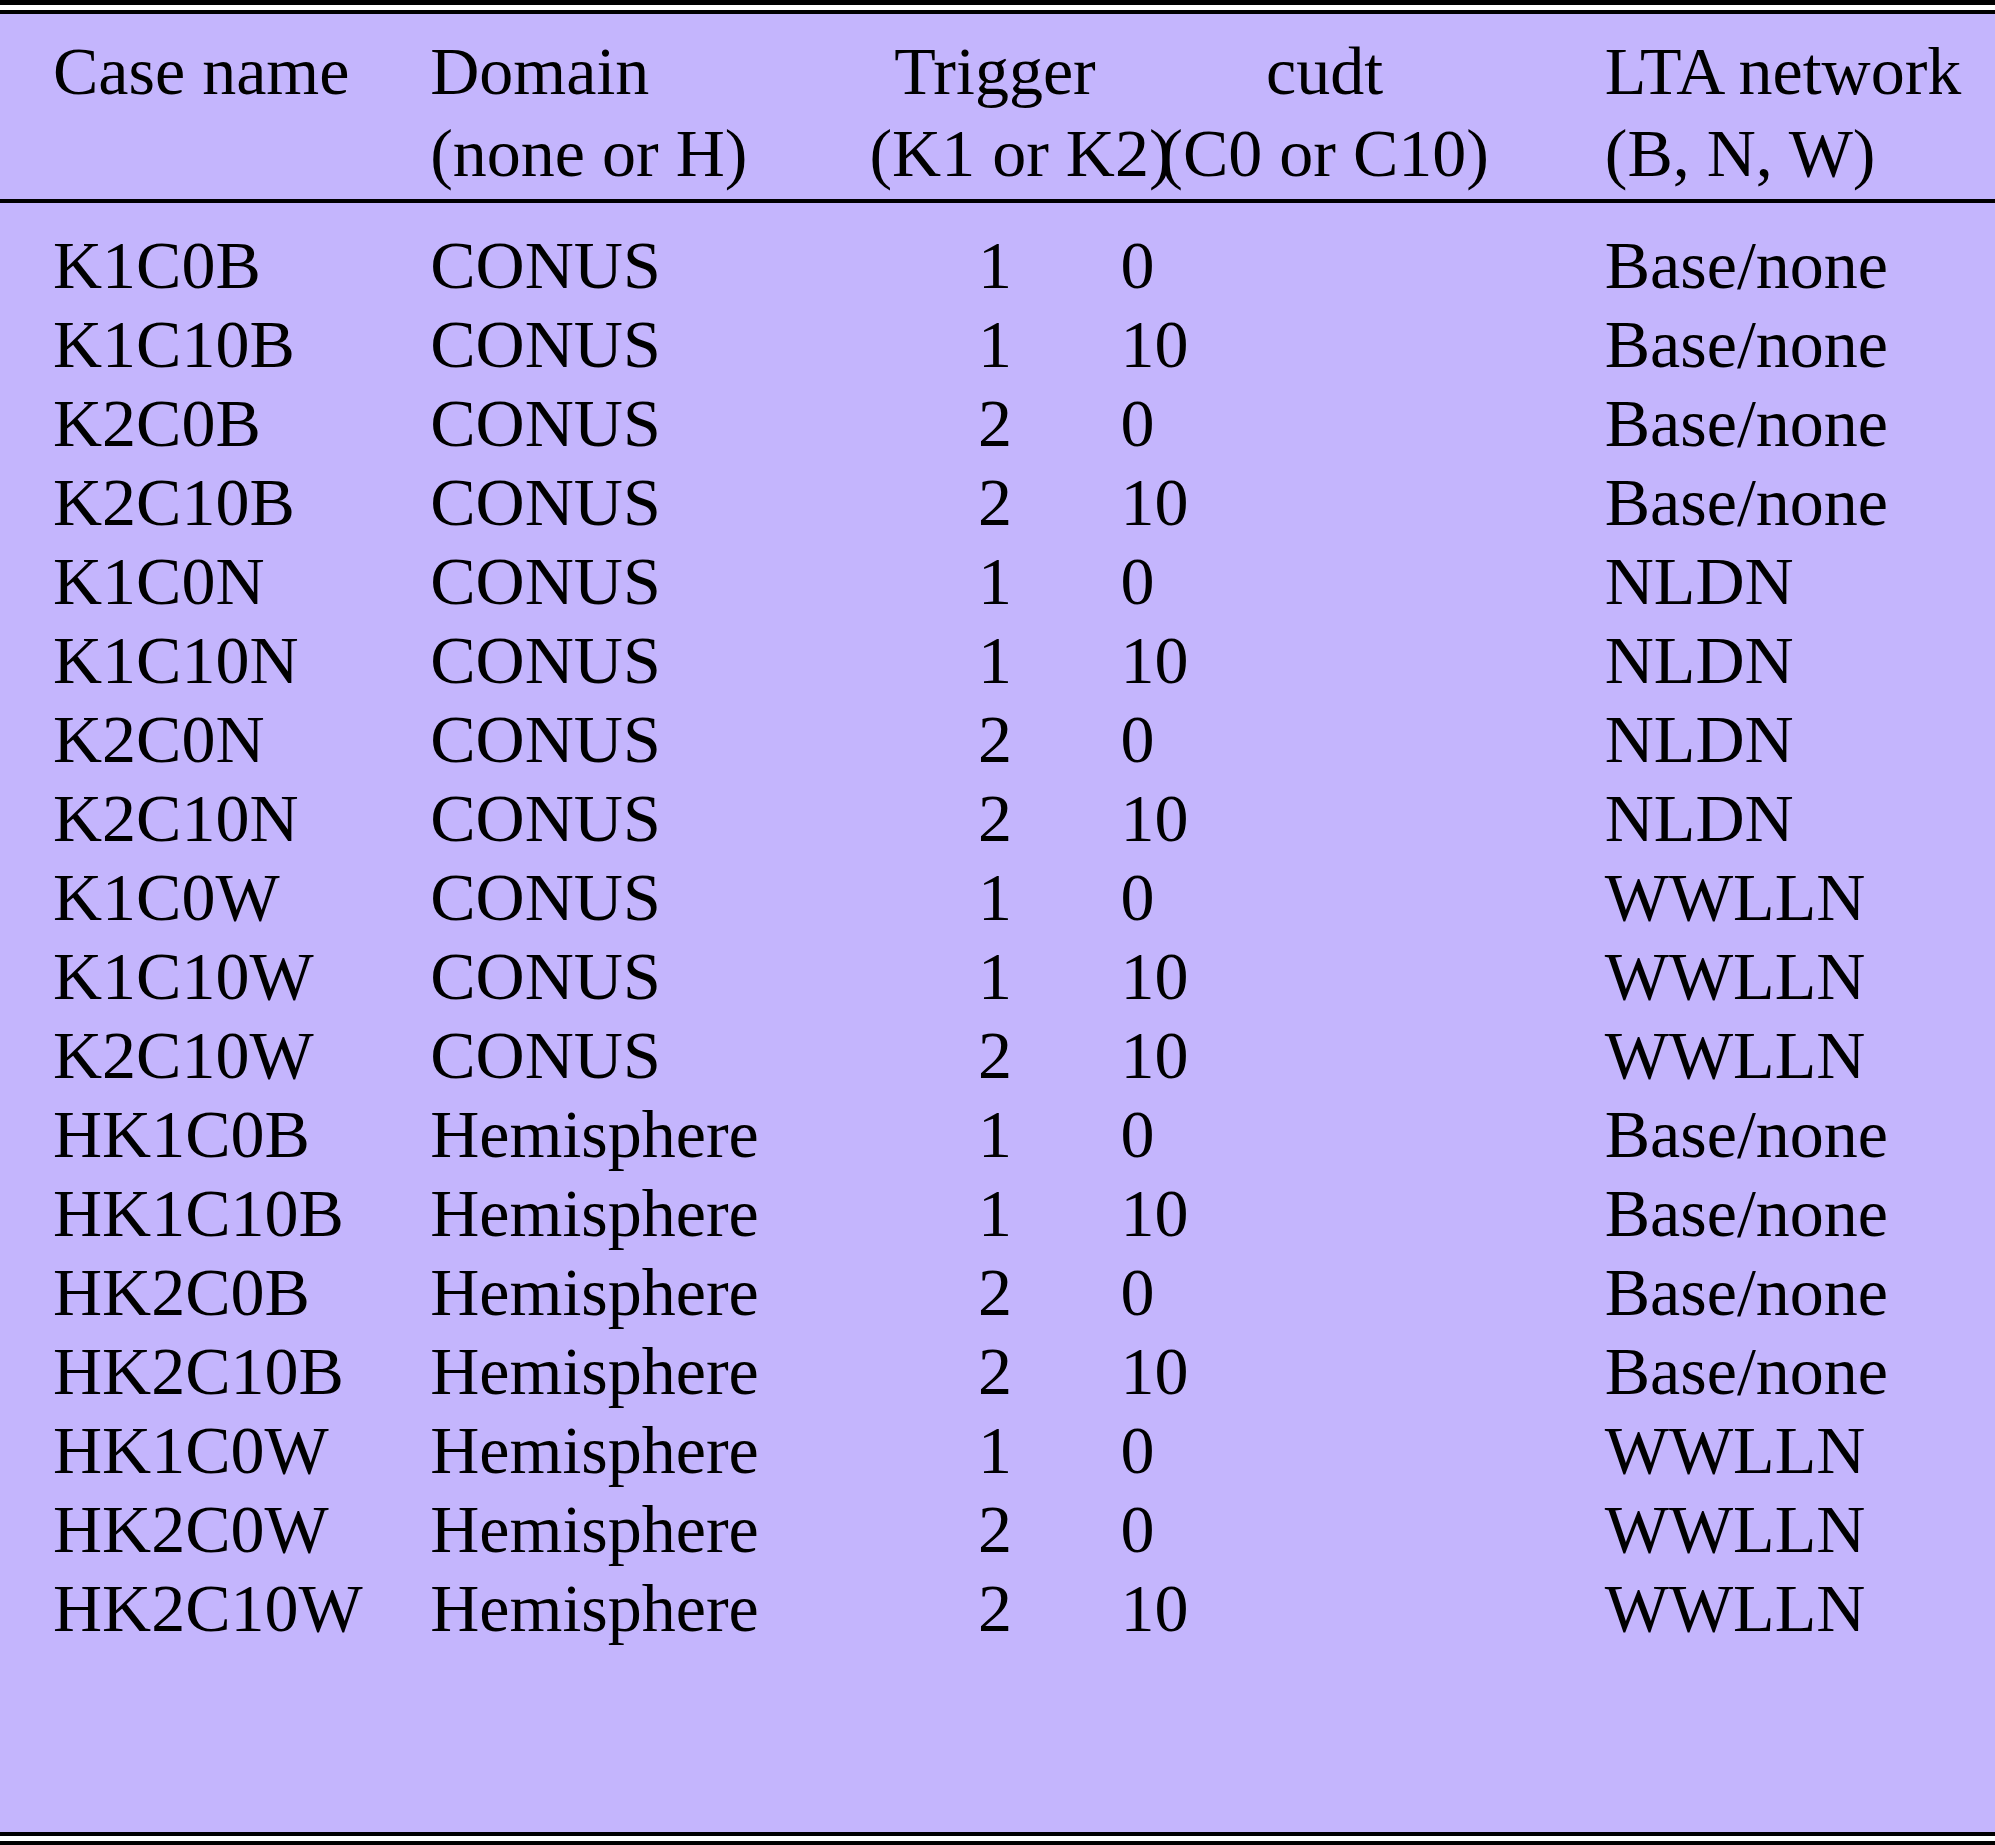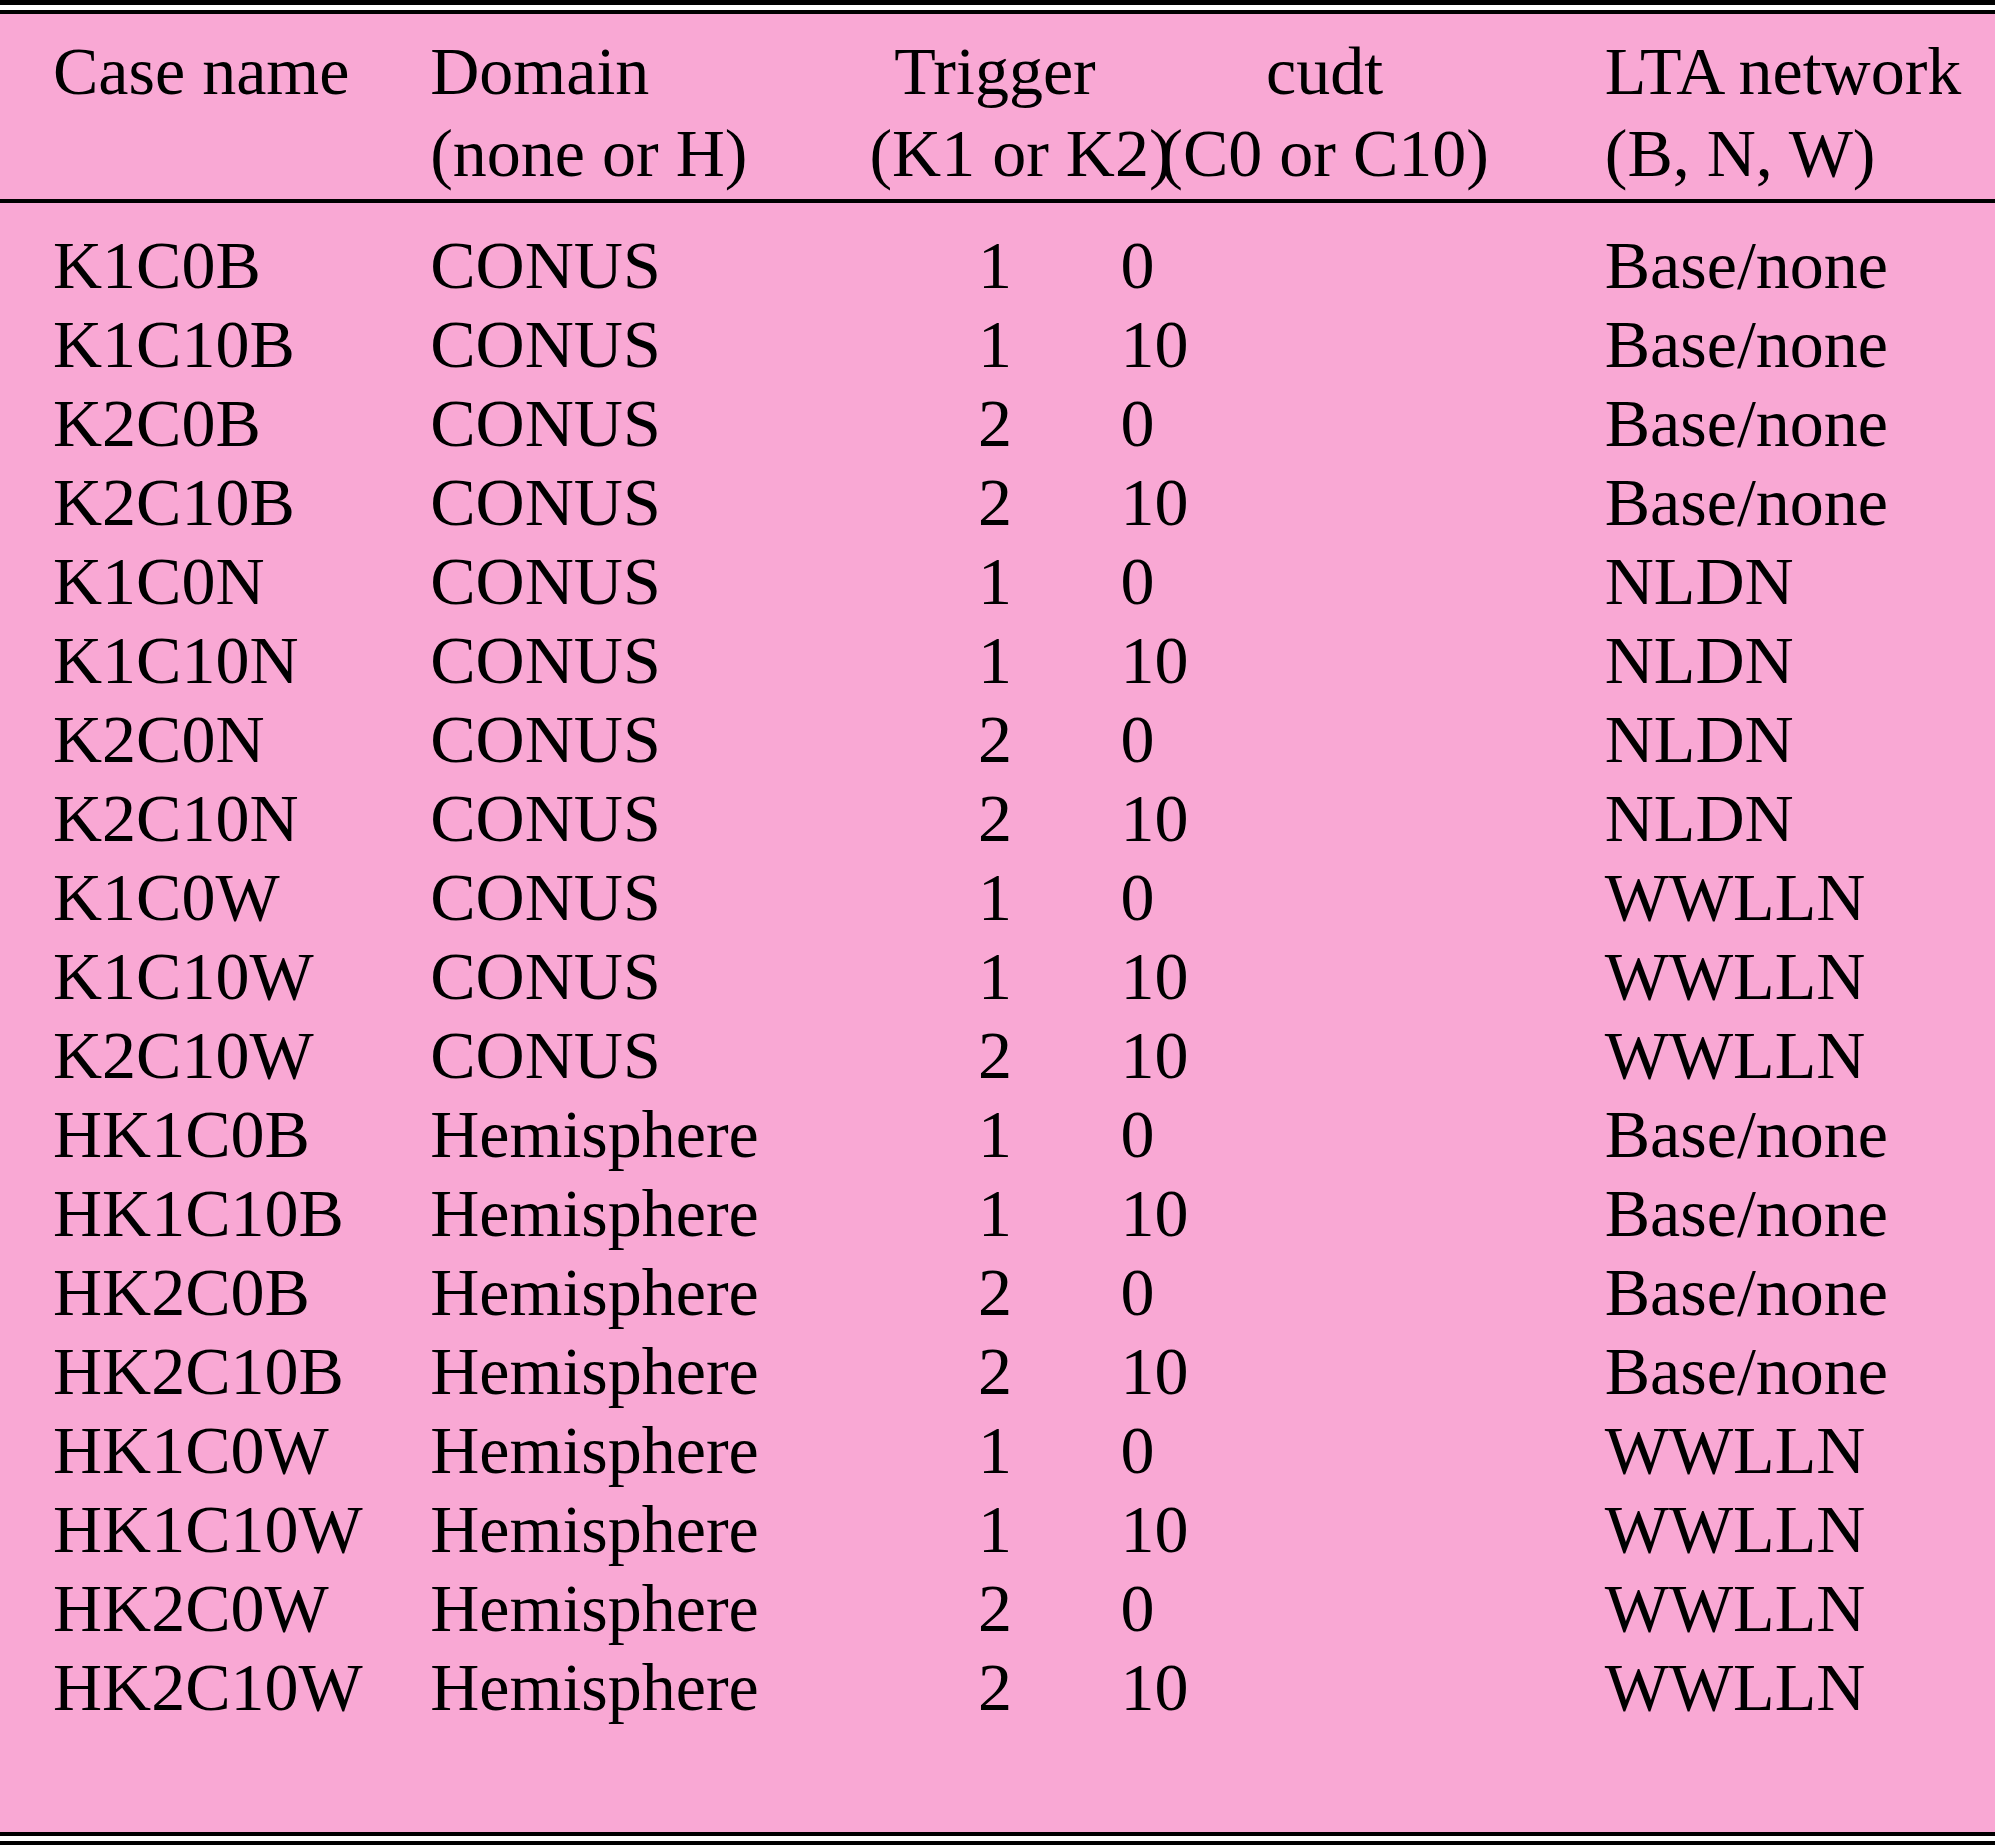--- a/index.html
+++ b/index.html
@@ -1,19 +1,19 @@
 <!DOCTYPE html>
 <html><head>
 <meta charset="utf-8">
 <style>
   html, body { margin: 0; padding: 0; background: #ffffff; }
   .page {
     width: 1996px;
     height: 1845px;
-    background: #f9a8d4;
+    background: #c4b5fd;
     color: #000000;
     font-family: "Liberation Serif", "DejaVu Serif", serif;
     display: flex;
     flex-direction: column;
     box-sizing: border-box;
     overflow: hidden;
   }
   .rule { background: #000000; width: 100%; flex: none; }
   .rule-top-1 { height: 4.8px; }
   .rule-top-2 { height: 4.8px; }
@@ -209,27 +209,20 @@
     <td class="c5">Base/none</td>
   </tr>
         <tr>
     <td class="c1">HK1C0W</td>
     <td class="c2">Hemisphere</td>
     <td class="c3">1</td>
     <td class="c4">0</td>
     <td class="c5">WWLLN</td>
   </tr>
         <tr>
-    <td class="c1">HK1C10W</td>
-    <td class="c2">Hemisphere</td>
-    <td class="c3">1</td>
-    <td class="c4">10</td>
-    <td class="c5">WWLLN</td>
-  </tr>
-        <tr>
     <td class="c1">HK2C0W</td>
     <td class="c2">Hemisphere</td>
     <td class="c3">2</td>
     <td class="c4">0</td>
     <td class="c5">WWLLN</td>
   </tr>
         <tr>
     <td class="c1">HK2C10W</td>
     <td class="c2">Hemisphere</td>
     <td class="c3">2</td>

